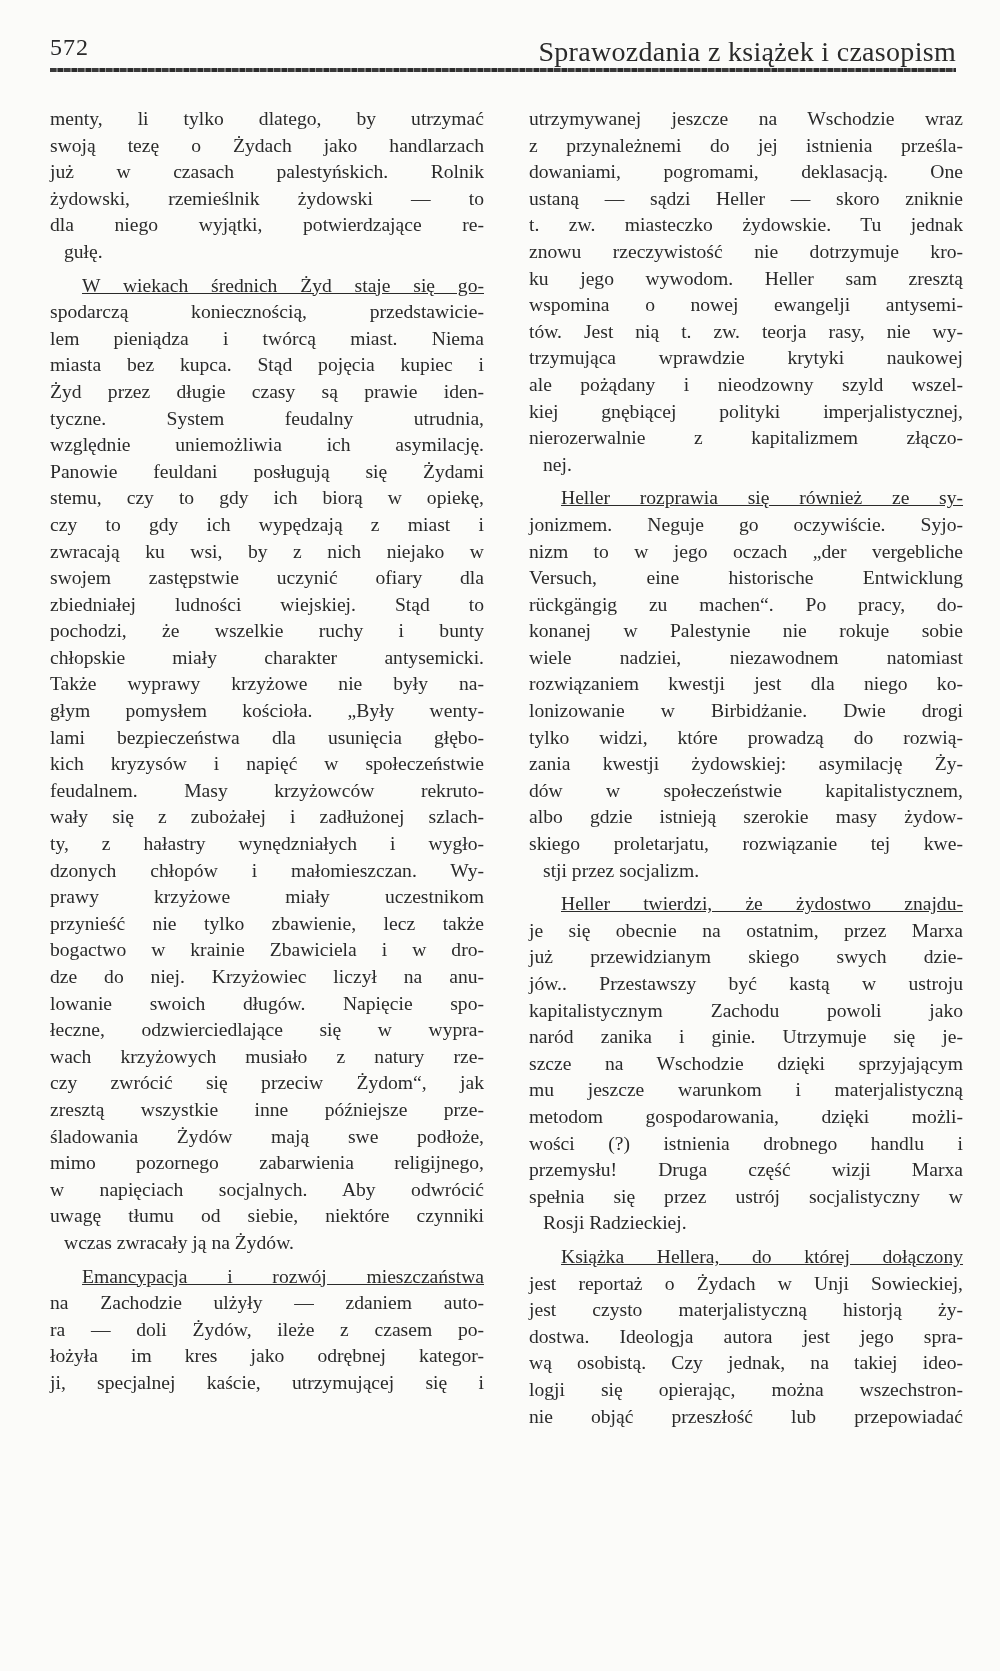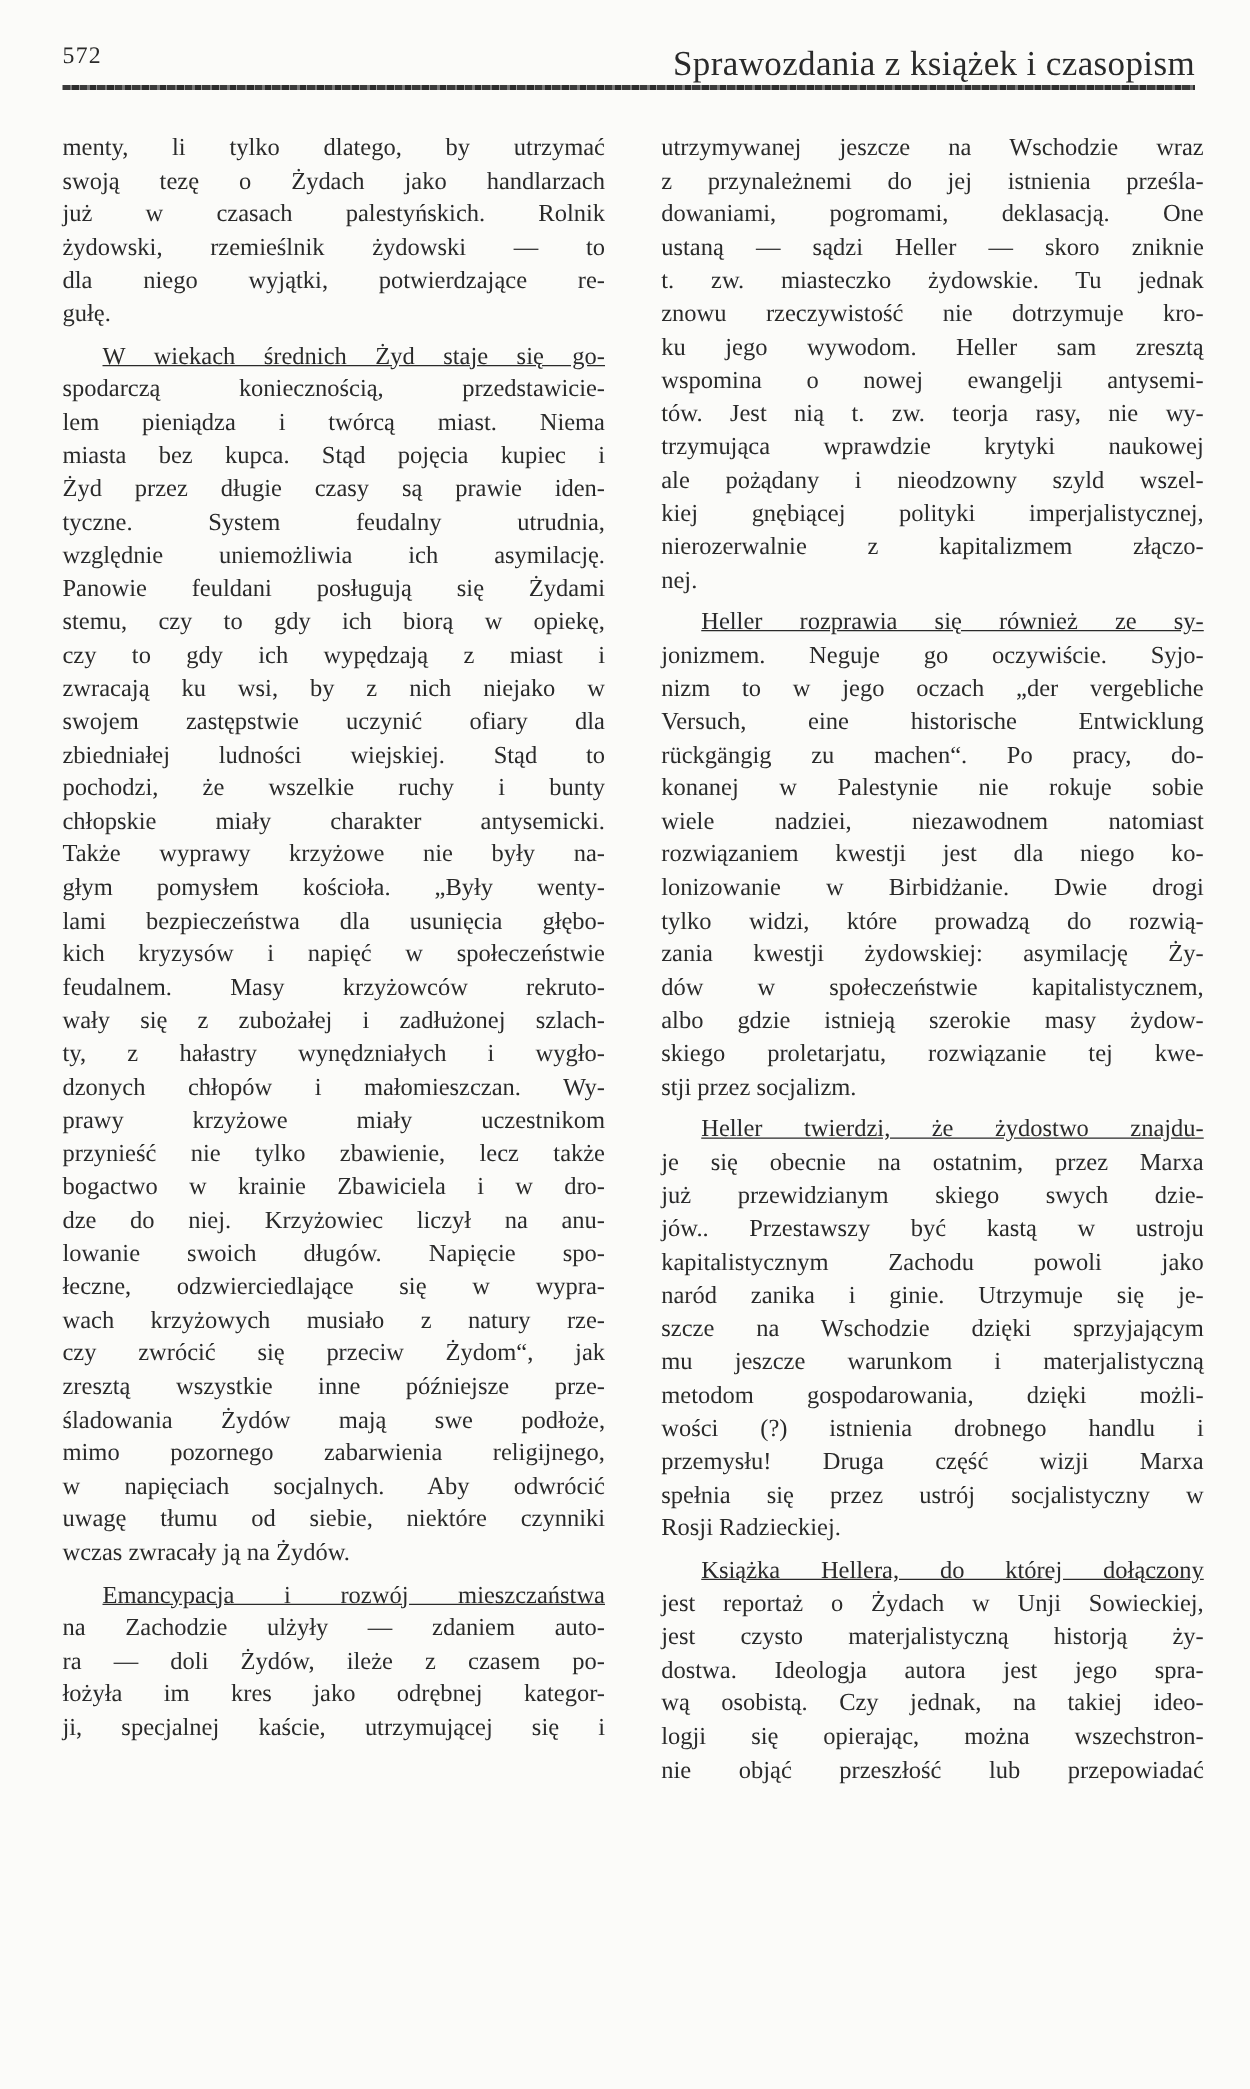--- a/index.html
+++ b/index.html
@@ -5,40 +5,40 @@
   html, body { margin: 0; padding: 0; }
   body {
     width: 1000px; height: 1671px; background: #fbfbf9; overflow: hidden;
     font-family: "Liberation Serif", "DejaVu Serif", serif; color: #2a2a2a;
     position: relative;
   }
   .header {
     position: absolute; left: 50px; top: 34px; width: 906px; height: 30px;
   }
   .page-number {
-    position: absolute; left: 0; top: 0; font-size: 19px; letter-spacing: 1px;
+    position: absolute; left: 0; top: 0; font-size: 24px; letter-spacing: 1px;
   }
   .running-title {
     position: absolute; right: 0; top: 2px; font-size: 28px; letter-spacing: 0.3px;
   }
   .rule {
     position: absolute; left: 50px; top: 68px; width: 906px; height: 4px;
     background: repeating-linear-gradient(90deg, #3a3a3a 0 6px, #777 6px 8px, #2c2c2c 8px 13px, #999 13px 14px);
   }
   .column {
     position: absolute; top: 106px; width: 434px;
     font-size: 19.6px; line-height: 26.6px; text-align: justify; hyphens: none;
   }
   .col-left { left: 50px; }
   .col-right { left: 529px; }
   .column .line {
     display: block; text-align: justify; text-align-last: justify; white-space: nowrap;
     height: 26.6px; overflow: visible;
   }
-  .column .line.last { text-align-last: left; }
+  .column .line.last { text-align-last: left; margin-left: 14px; }
   .column .line.indent { padding-left: 32px; text-decoration: underline; }
   .para-gap { height: 7px; }
 </style>
 </head>
 <body>
 
 <div class="header">
   <span class="page-number">572</span>
   <span class="running-title">Sprawozdania z książek i czasopism</span>
 </div>

